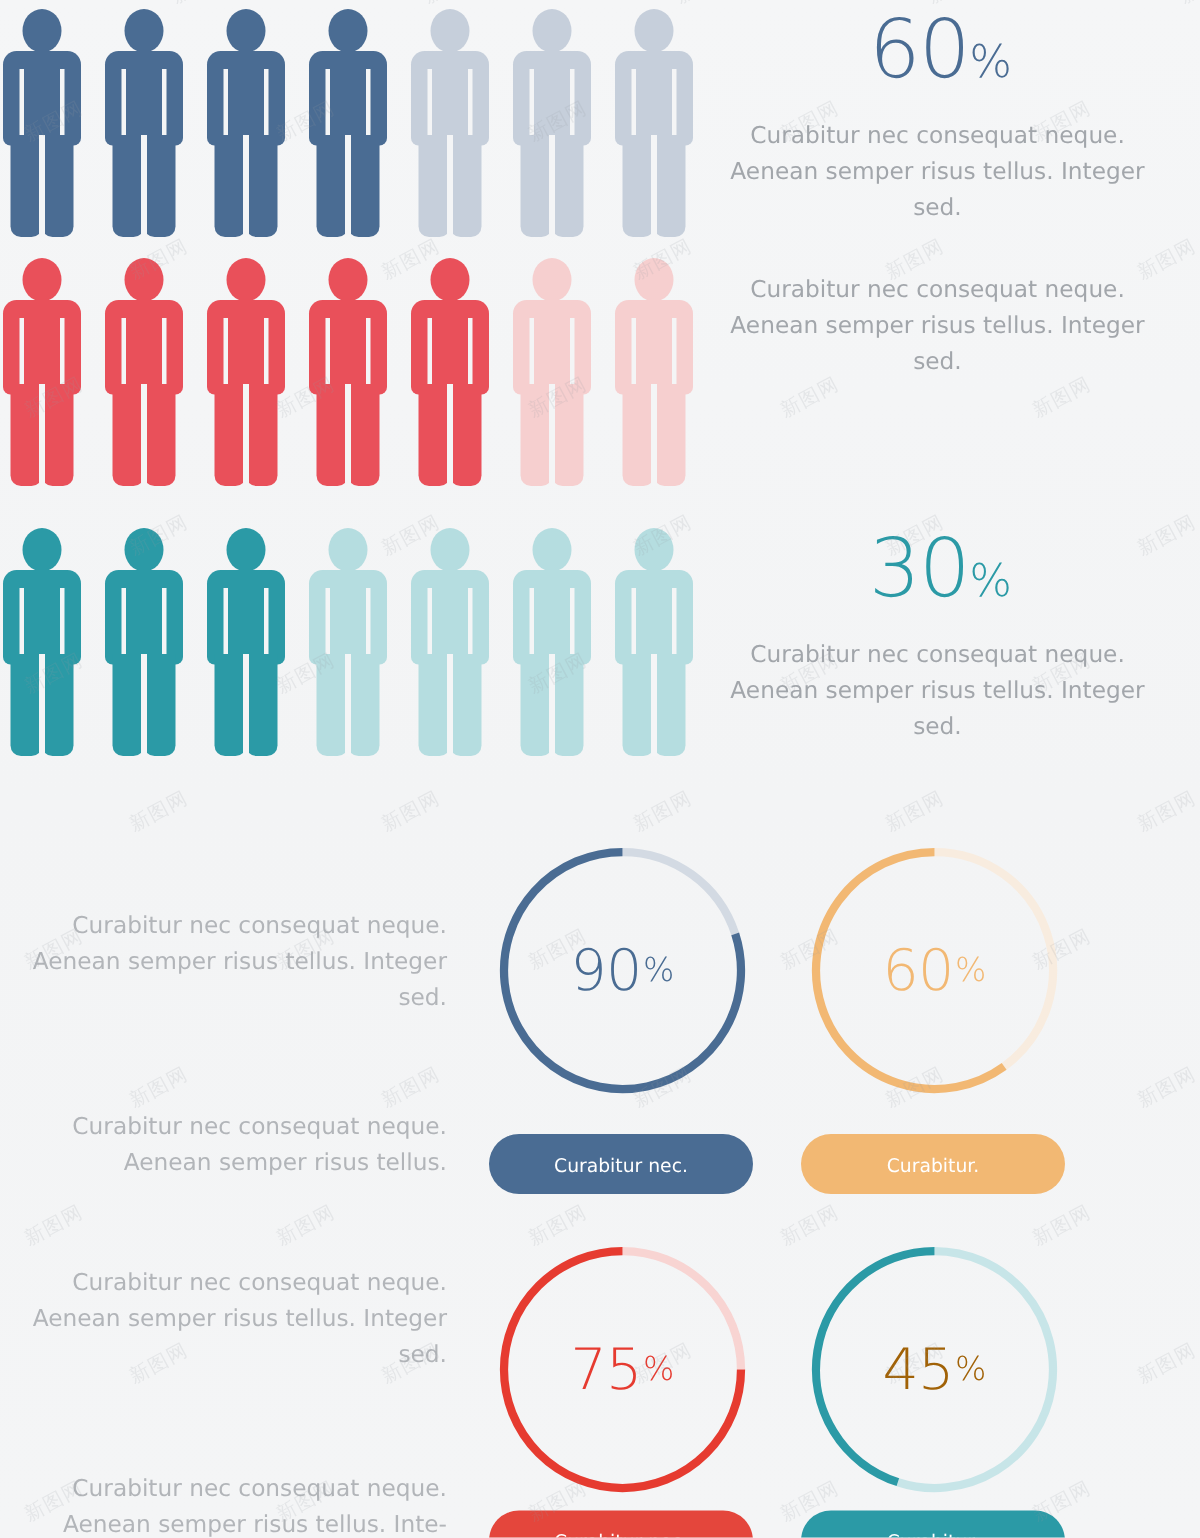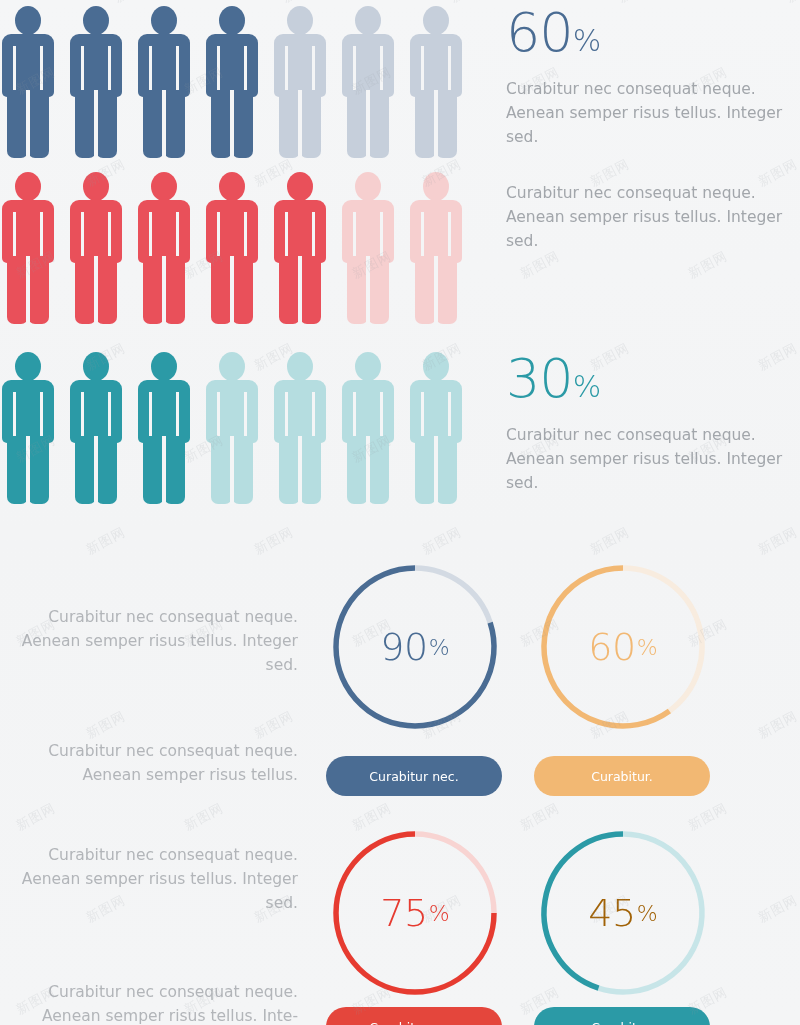--- a/index.html
+++ b/index.html
@@ -99,23 +99,24 @@
   .fig .legGap {
     position: absolute;
     left: 24px; top: 84px;
     width: 4px; height: 68px;
     background: #f4f5f6;
   }
 
   
   .stat {
     position: absolute;
-    left: 506px;
+    left: 480px;
     top: 0;
     width: 294px;
+    text-align: center;
   }
   .stat .big {
     font-family: "DejaVu Sans", sans-serif;
     font-weight: 300;
     font-size: 54px;
     line-height: 54px;
     letter-spacing: -1px;
   }
   .stat .big .pct {
     font-size: 30px;

